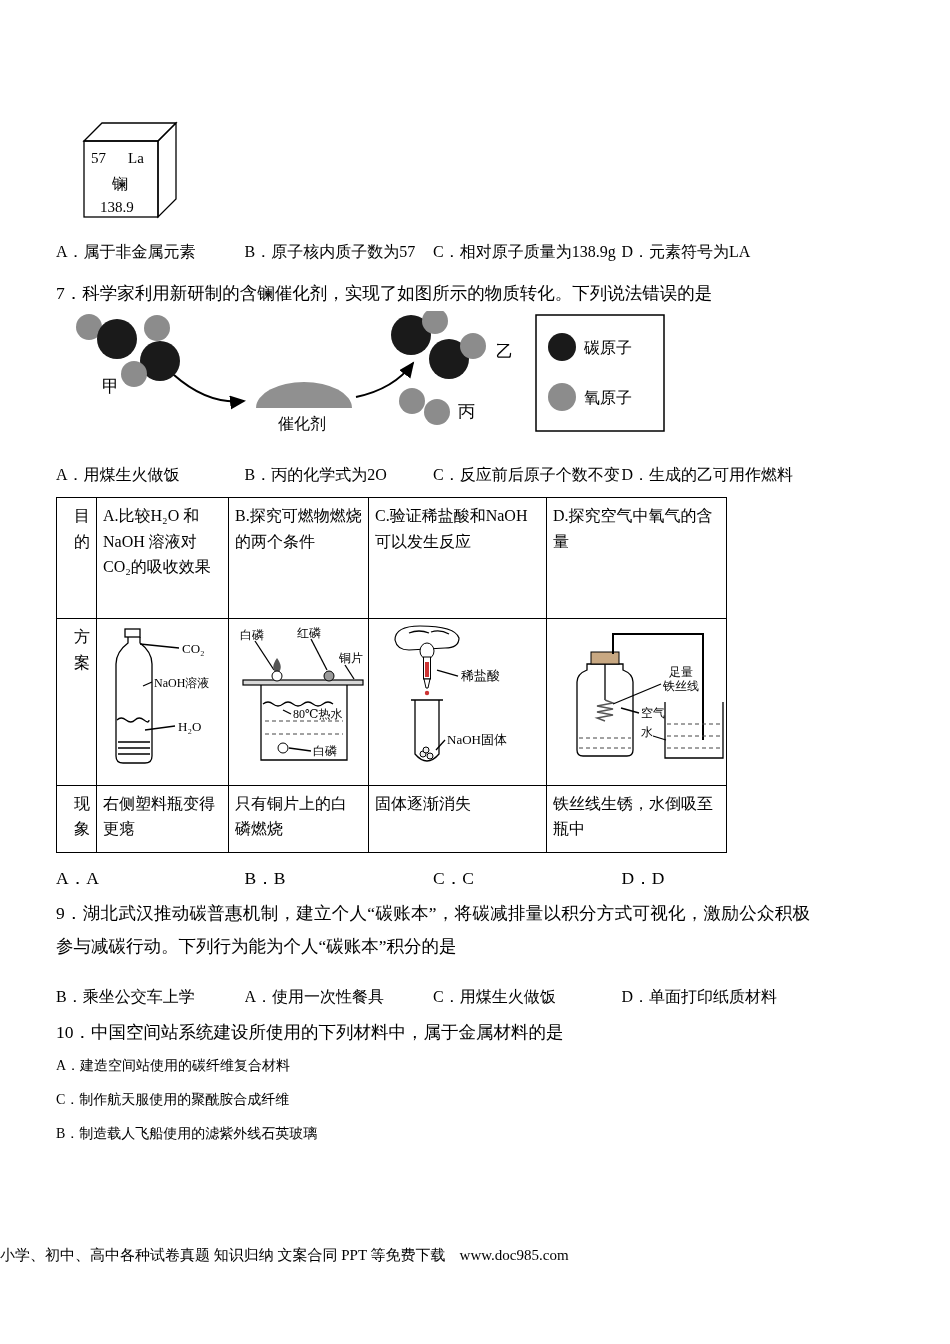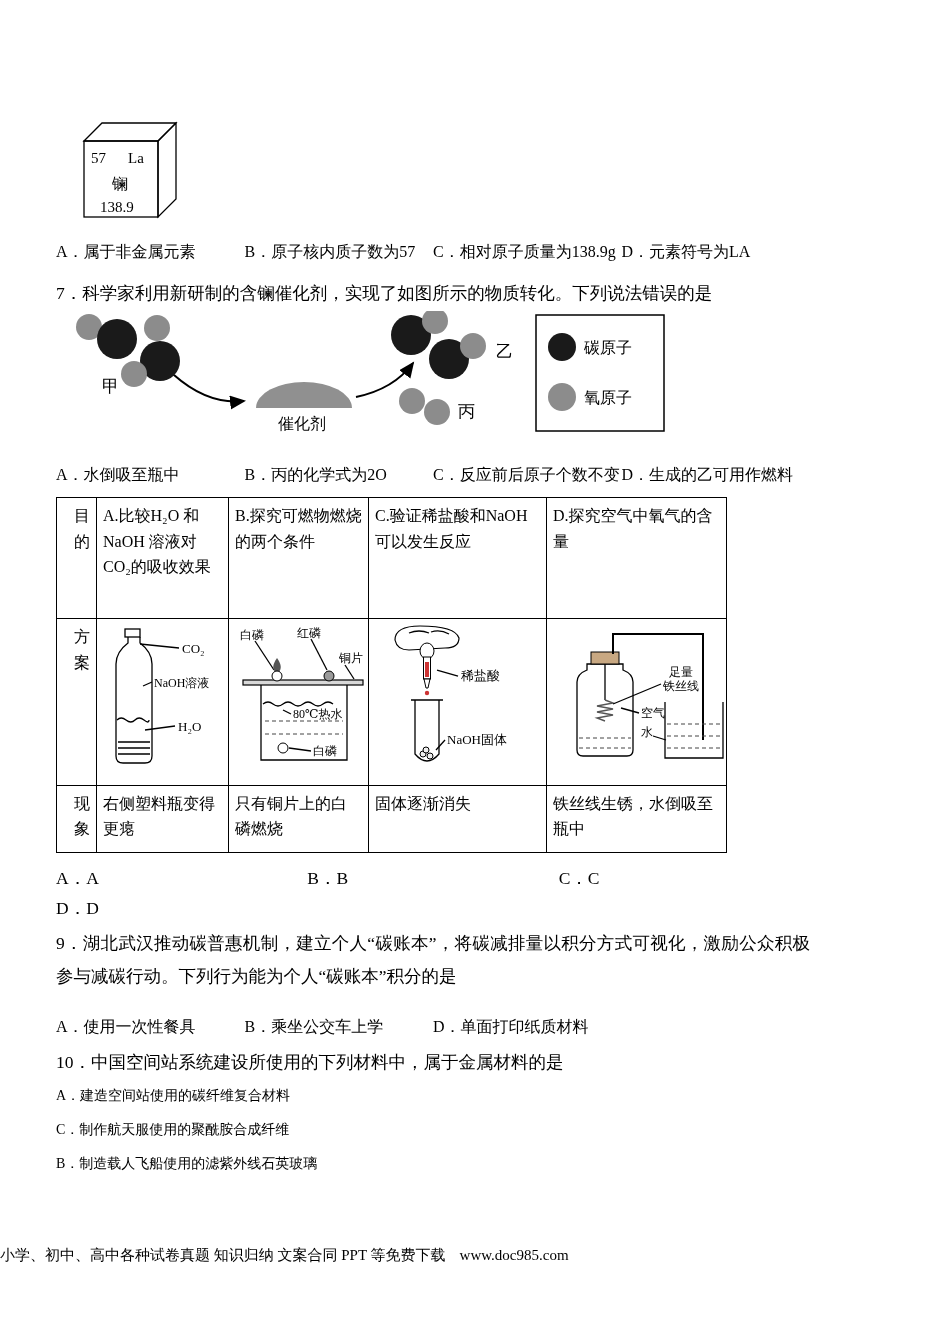--- a/index.html
+++ b/index.html
@@ -6,21 +6,21 @@
   body{
     width:950px;height:1344px;background:#ffffff;color:#000;
     font-family:"Liberation Serif","DejaVu Serif",serif;
     overflow:hidden;
   }
   .page{position:relative;width:950px;height:1344px;padding:115px 140px 0 56px;box-sizing:border-box}
   .element-wrap{margin-left:16px;height:106px}
   .stem{font-size:17.5px;line-height:27px;margin:0}
   .opt-grid{display:grid;grid-template-columns:1fr 1fr 1fr 1fr;font-size:16px}
   .opt-grid span{line-height:33px;height:33px;white-space:nowrap;overflow:hidden}
-  .ans-grid{display:grid;grid-template-columns:1fr 1fr 1fr;font-size:17.5px;margin-top:10px}
+  .ans-grid{display:grid;grid-template-columns:1fr 1fr 1fr 1fr;font-size:17.5px;margin-top:10px}
   .ans-grid span{line-height:30px;height:30px}
   .q6-grid{margin-top:14px}
   .q7-stem{margin-top:12px}
   .q7-svg{display:block;margin-top:4px}
   .q7-grid{margin-top:12px}
   .q8-stem{margin-top:8px}
   .exp-table{border-collapse:collapse;width:670px;table-layout:fixed;margin-top:6px}
   .exp-table td{border:1.2px solid #000;font-size:16px;padding:5px 6px;vertical-align:top;line-height:1.6}
   .vhead{text-align:right;vertical-align:middle;word-break:break-all;line-height:1.7;padding:0 11px}
   .scheme-cell{padding:2px;height:152px;overflow:hidden}
@@ -104,21 +104,21 @@
     <g>
       <rect x="480" y="4" width="128" height="116" class="box"></rect>
       <circle cx="506" cy="36" r="14" class="atom-c"></circle>
       <text x="528" y="42" class="dlabel16">碳原子</text>
       <circle cx="506" cy="86" r="14" class="atom-o"></circle>
       <text x="528" y="92" class="dlabel16">氧原子</text>
     </g>
   </svg>
 
   <div class="opt-grid q7-grid">
-    <span>A．水倒吸至瓶中</span>
+    <span>A．用煤生火做饭</span>
     <span>B．丙的化学式为2O</span>
     <span>C．反应前后原子个数不变</span>
     <span>D．生成的乙可用作燃料</span>
   </div>
 
 
   <table class="exp-table">
     <colgroup>
         <col style="width:40px">
         <col style="width:132px">
@@ -237,22 +237,23 @@
 
   <div class="ans-grid">
     <span>A．A</span>
     <span>B．B</span>
     <span>C．C</span>
     <span>D．D</span>
   </div>
 
   <p class="q9-para">9．湖北武汉推动碳普惠机制，建立个人“碳账本”，将碳减排量以积分方式可视化，激励公众积极参与减碳行动。下列行为能为个人“碳账本”积分的是</p>
   <div class="opt-grid q9-grid">
+    <span>B．乘坐公交车上学</span>
     <span>A．使用一次性餐具</span>
-    <span>B．乘坐公交车上学</span>
+    <span>C．用煤生火做饭</span>
     <span>D．单面打印纸质材料</span>
   </div>
 
   <p class="stem q10-stem">10．中国空间站系统建设所使用的下列材料中，属于金属材料的是</p>
   <div class="q10-opts">
     <span>A．建造空间站使用的碳纤维复合材料</span>
     <span>C．制作航天服使用的聚酰胺合成纤维</span>
     <span>B．制造载人飞船使用的滤紫外线石英玻璃</span>
   </div>
 

